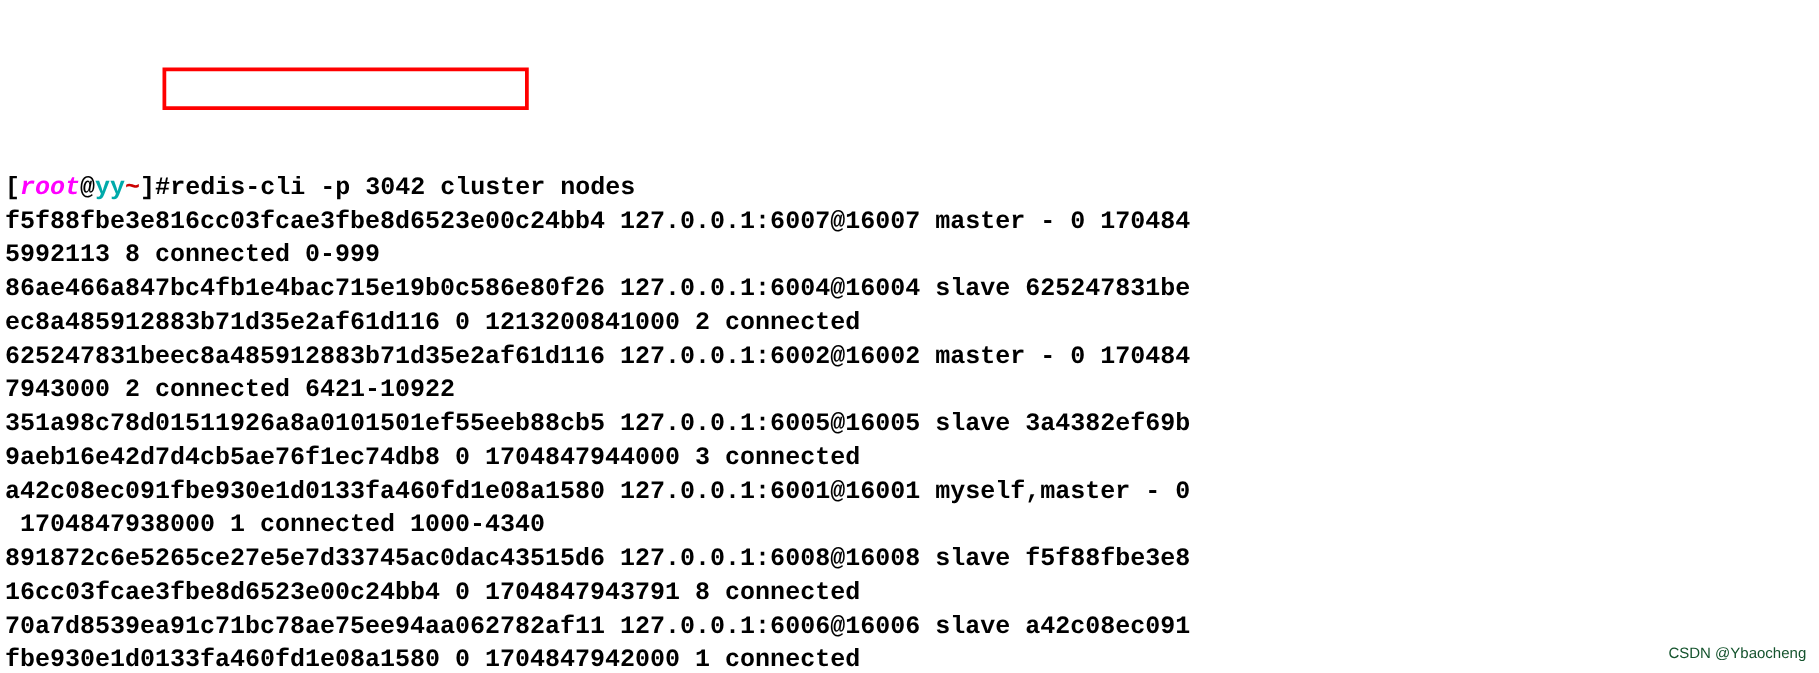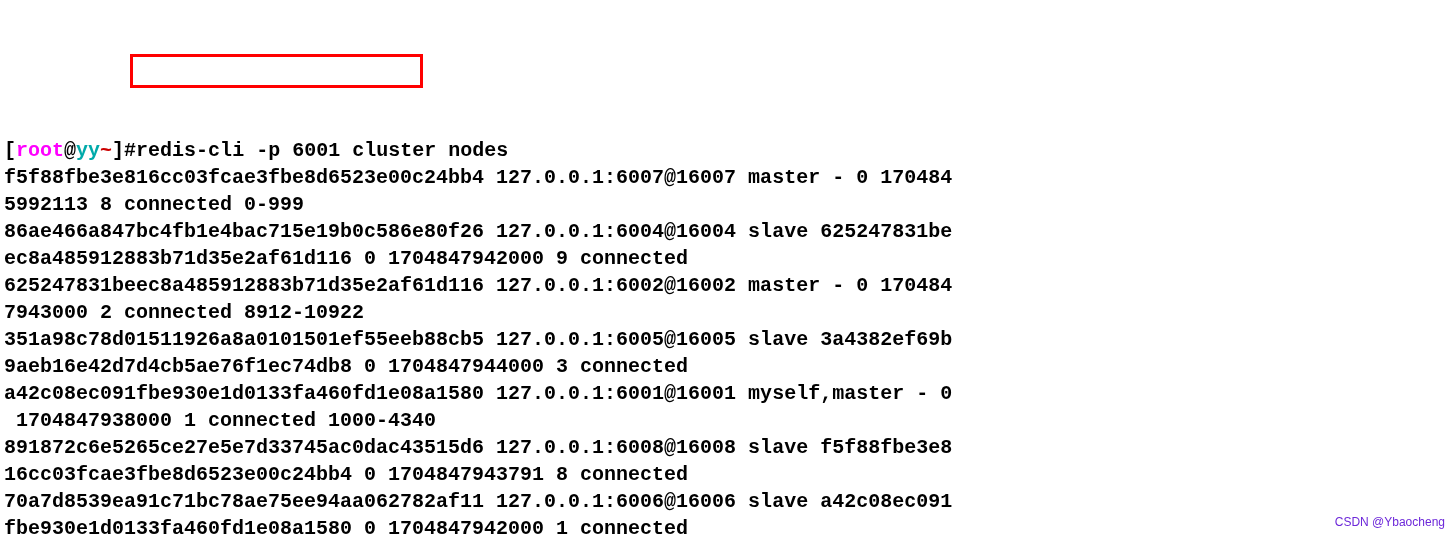--- a/index.html
+++ b/index.html
@@ -19,20 +19,21 @@
       position: relative;
       width: 1455px;
       height: 538px;
       overflow: hidden;
     }
     .prompt-bracket {
       color: #000000;
     }
     .prompt-root {
       color: #ff00ff;
+      font-style: italic;
     }
     .prompt-at {
       color: #000000;
     }
     .prompt-host {
       color: #00aaaa;
       text-align: right;
     }
     .prompt-tilde {
       color: #cc0000;
@@ -47,41 +48,41 @@
       left: 130px;
       width: 293px;
       height: 34px;
       pointer-events: none;
     }
     .watermark {
       position: absolute;
       right: 10px;
       bottom: 8px;
       font-size: 12px;
-      color: #6d28d9;
+      color: #14532d;
       font-weight: normal;
       font-family: Arial, sans-serif;
     }
     .truncated {
       color: #000000;
     }
   </style>
 </head>
 <body>
 
 
 
 <div><span class="truncated"></span>
-<span><span class="prompt-bracket">[</span><span class="prompt-root">root</span><span class="prompt-at">@</span><span class="prompt-host">yy</span><span class="prompt-tilde">~</span><span class="prompt-bracket">]</span><span class="prompt-hash">#</span><span>redis-cli -p 6001 cluster nodes</span></span>
+<span><span class="prompt-bracket">[</span><span class="prompt-root">root</span><span class="prompt-at">@</span><span class="prompt-host">yy</span><span class="prompt-tilde">~</span><span class="prompt-bracket">]</span><span class="prompt-hash">#</span><span>redis-cli -p 3042 cluster nodes</span></span>
 <span>f5f88fbe3e816cc03fcae3fbe8d6523e00c24bb4 127.0.0.1:6007@16007 master - 0 170484</span>
 <span>5992113 8 connected 0-999</span>
 <span>86ae466a847bc4fb1e4bac715e19b0c586e80f26 127.0.0.1:6004@16004 slave 625247831be</span>
-<span>ec8a485912883b71d35e2af61d116 0 1704847942000 9 connected</span>
+<span>ec8a485912883b71d35e2af61d116 0 1213200841000 2 connected</span>
 <span>625247831beec8a485912883b71d35e2af61d116 127.0.0.1:6002@16002 master - 0 170484</span>
-<span>7943000 2 connected 8912-10922</span>
+<span>7943000 2 connected 6421-10922</span>
 <span>351a98c78d01511926a8a0101501ef55eeb88cb5 127.0.0.1:6005@16005 slave 3a4382ef69b</span>
 <span>9aeb16e42d7d4cb5ae76f1ec74db8 0 1704847944000 3 connected</span>
 <span>a42c08ec091fbe930e1d0133fa460fd1e08a1580 127.0.0.1:6001@16001 myself,master - 0</span>
 <span> 1704847938000 1 connected 1000-4340</span>
 <span>891872c6e5265ce27e5e7d33745ac0dac43515d6 127.0.0.1:6008@16008 slave f5f88fbe3e8</span>
 <span>16cc03fcae3fbe8d6523e00c24bb4 0 1704847943791 8 connected</span>
 <span>70a7d8539ea91c71bc78ae75ee94aa062782af11 127.0.0.1:6006@16006 slave a42c08ec091</span>
 <span>fbe930e1d0133fa460fd1e08a1580 0 1704847942000 1 connected</span>
 
 </div>

